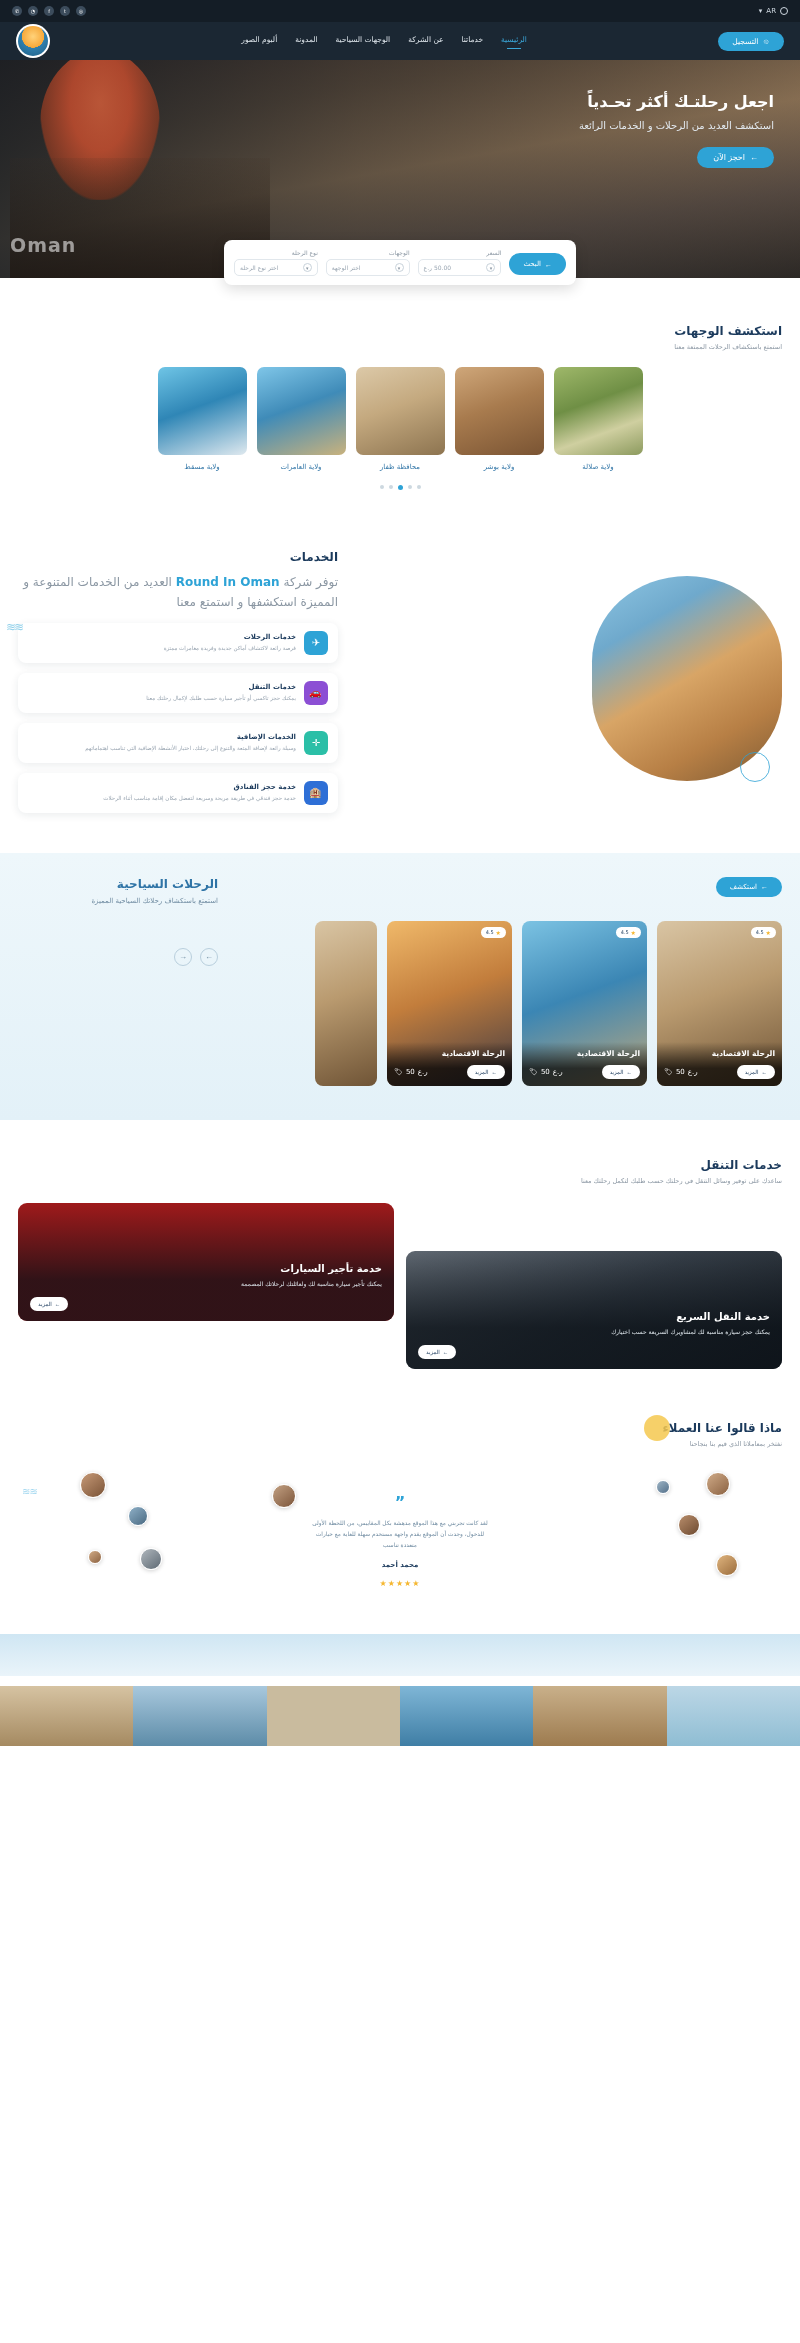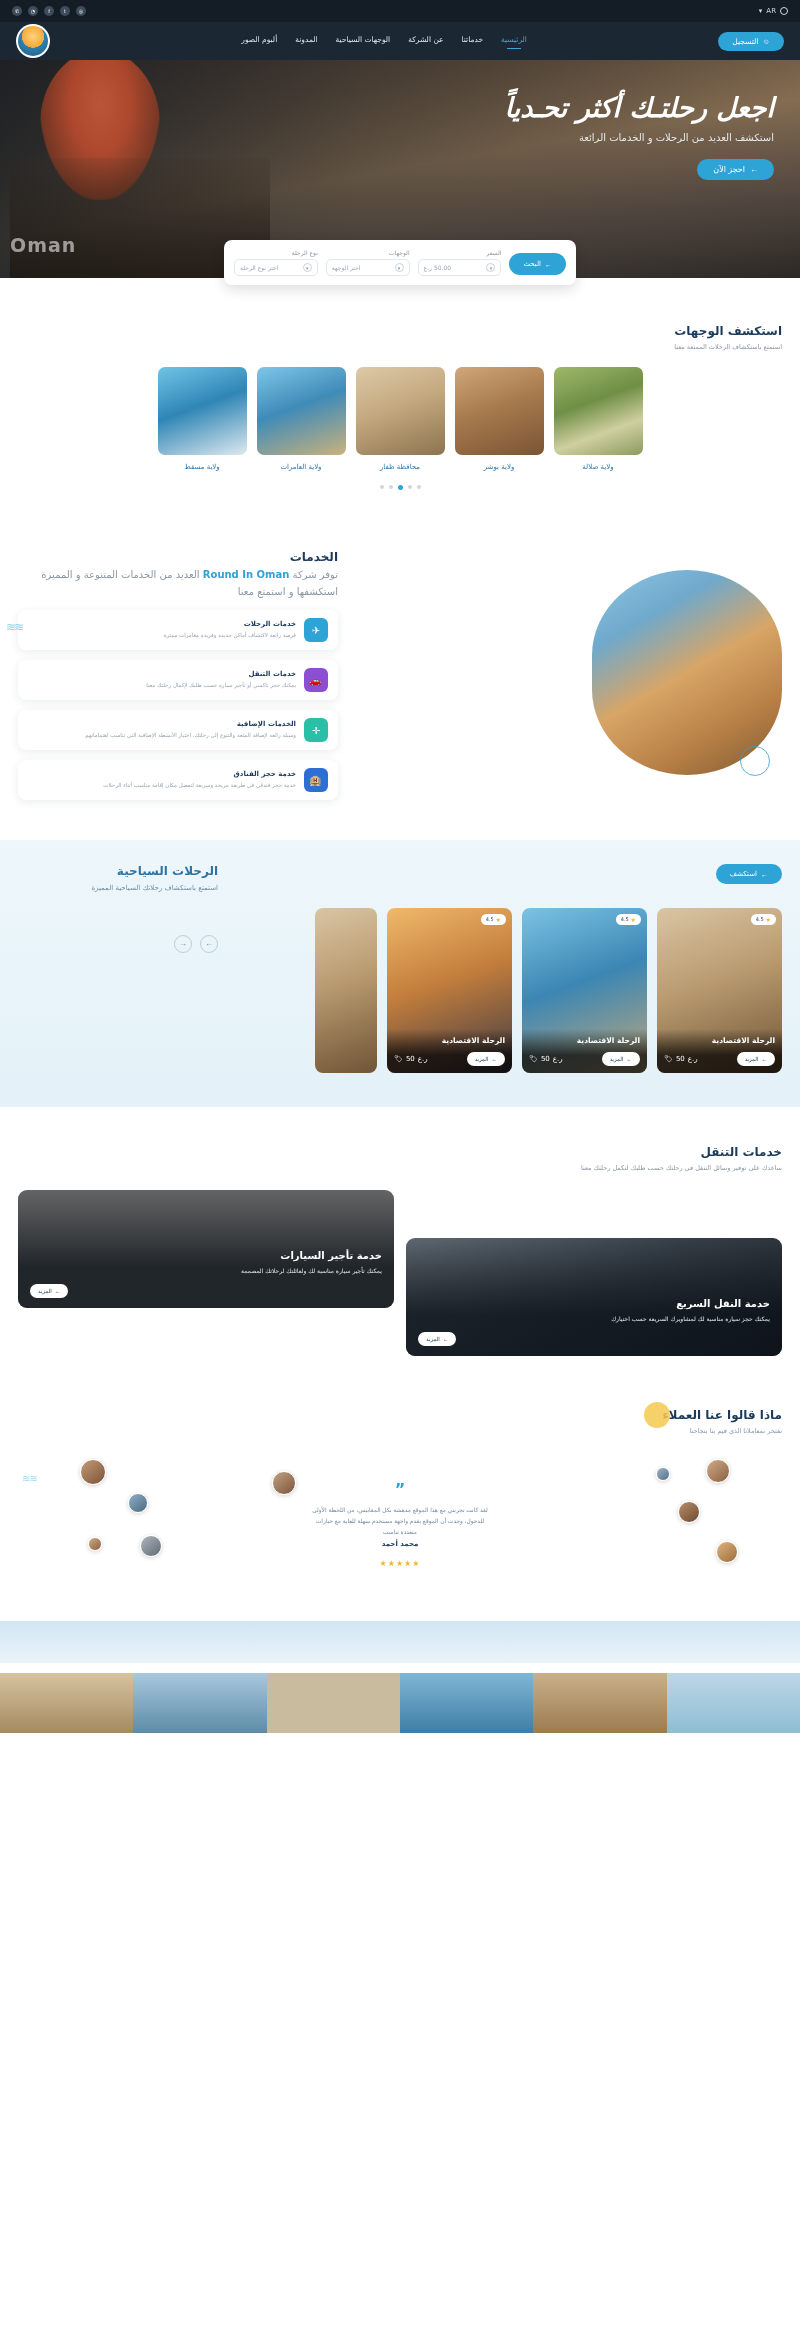--- a/index.html
+++ b/index.html
@@ -91,21 +91,21 @@
     opacity: .75; border-radius: 50% 50% 40% 40%;
   }
   .hero .basketfig {
     position: absolute; left: 10px; bottom: 0; width: 260px; height: 120px;
     background: linear-gradient(180deg, rgba(60,44,32,.1), rgba(30,22,16,.75));
   }
   .hero-content {
     position: absolute; top: 32px; right: 26px; text-align: right; color: #fff;
     width: 480px;
   }
-  .hero h1 { font-size: 27px; font-weight: bold; letter-spacing: .5px; font-style: italic; }
+  .hero h1 { font-size: 16px; font-weight: bold; letter-spacing: .5px; }
   .hero p { font-size: 10px; margin-top: 9px; color: #e3eaf0; }
   .btn-book {
     margin-top: 16px; background: #2ea3d6; color: #fff; border: none;
     border-radius: 20px; padding: 6px 16px; font-size: 8px; cursor: pointer;
     display: inline-flex; align-items: center; gap: 5px;
   }
   .oman-watermark {
     position: absolute; right: 8px; bottom: 22px; font-size: 19px;
     color: rgba(255,255,255,.55); font-weight: bold; letter-spacing: 1px;
   }
@@ -163,21 +163,21 @@
   .d4 { background: linear-gradient(160deg,#6fc5e6 0%, #2f86b6 45%, #dfe9ef 100%); }
   .dots { display: flex; gap: 5px; justify-content: center; margin-top: 14px; }
   .dot { width: 4px; height: 4px; border-radius: 50%; background: #cdd8e0; }
   .dot.on { background: #2ea3d6; width: 5px; height: 5px; }
 
   
   .services { margin-top: 60px; position: relative; padding-bottom: 30px; }
   .services-inner { display: flex; gap: 28px; align-items: center; }
   .serv-left { width: 330px; padding-right: 10px; }
   .serv-left h2 { font-size: 12px; color: #1b3a5c; font-weight: bold; text-align: right; }
-  .serv-left .sub { font-size: 10px; color: #8b97a3; margin-top: 2px; text-align: right; line-height: 1.7; }
+  .serv-left .sub { font-size: 12px; color: #8b97a3; margin-top: 8px; text-align: right; line-height: 1.7; }
   .serv-left .sub b { color: #2ea3d6; }
   .serv-card {
     background: #fff; border-radius: 8px; box-shadow: 0 2px 8px rgba(20,40,60,.09);
     display: flex; align-items: center; gap: 8px; padding: 8px 10px; margin-top: 10px;
     direction: rtl;
   }
   .serv-card .ico {
     width: 24px; height: 24px; border-radius: 6px; flex: none;
     display: flex; align-items: center; justify-content: center;
     color: #fff; font-size: 10px;
@@ -248,21 +248,21 @@
     display: inline-flex; align-items: center; gap: 3px;
   }
   .price { font-size: 7px; display: flex; align-items: center; gap: 3px; }
 
   
   .transport { margin-top: 38px; }
   .trans-grid { display: flex; gap: 12px; margin-top: 18px; }
   .trans-card {
     flex: 1; height: 118px; border-radius: 9px; overflow: hidden; position: relative;
   }
-  .c0 { background: linear-gradient(150deg,#9fb0bd 0%, #5c6b78 45%, #2a3views 100%); background-color:#737373; }
+  .c0 { background: linear-gradient(150deg,#9fb0bd 0%, #5c6b78 45%, #2a3views 100%); background-color:#b91c1c; }
   .c1 { background: linear-gradient(150deg,#6e7781 0%, #3d4650 50%, #1d232a 100%); margin-top: 48px; }
   .trans-overlay {
     position: absolute; inset: 0; padding: 10px 12px;
     background: linear-gradient(180deg, rgba(10,16,22,.15) 0%, rgba(10,16,22,.78) 65%);
     color: #fff; display: flex; flex-direction: column; justify-content: flex-end;
     text-align: right;
   }
   .trans-overlay h3 { font-size: 10px; font-weight: bold; }
   .trans-overlay p { font-size: 6px; margin-top: 5px; color: #e0e8ee; line-height: 1.6; }
   .trans-overlay .btn-more { margin-top: 8px; align-self: flex-end; }
@@ -272,21 +272,21 @@
   .avatars { position: relative; height: 130px; margin-top: 14px; }
   .av {
     position: absolute; border-radius: 50%; overflow: hidden;
     border: 1.5px solid #fff; box-shadow: 0 1px 4px rgba(0,0,0,.18);
   }
   .quote-card {
     position: absolute; left: 50%; transform: translateX(-50%); top: 26px;
     width: 180px; text-align: center; color: #6f8ba1; font-size: 5.8px; line-height: 1.9;
   }
   .qmark { font-size: 16px; color: #2ea3d6; font-weight: bold; }
-  .qname { font-size: 7px; color: #1b3a5c; font-weight: bold; }
+  .qname { font-size: 7px; color: #1b3a5c; font-weight: bold; margin-top: 8px; }
   .qstars { color: #f5b731; font-size: 8px; letter-spacing: 1px; margin-top: 4px; }
   .sun-icon {
     position: absolute; right: 130px; top: -6px; width: 26px; height: 26px;
     border-radius: 50%; background: #f5c84f; opacity: .85;
   }
 
   
   .footer-strip { display: flex; height: 60px; margin-top: 10px; }
   .fs { flex: 1; }
   .fs0 { background: linear-gradient(180deg,#bcd7e6,#8fbdd3); }

